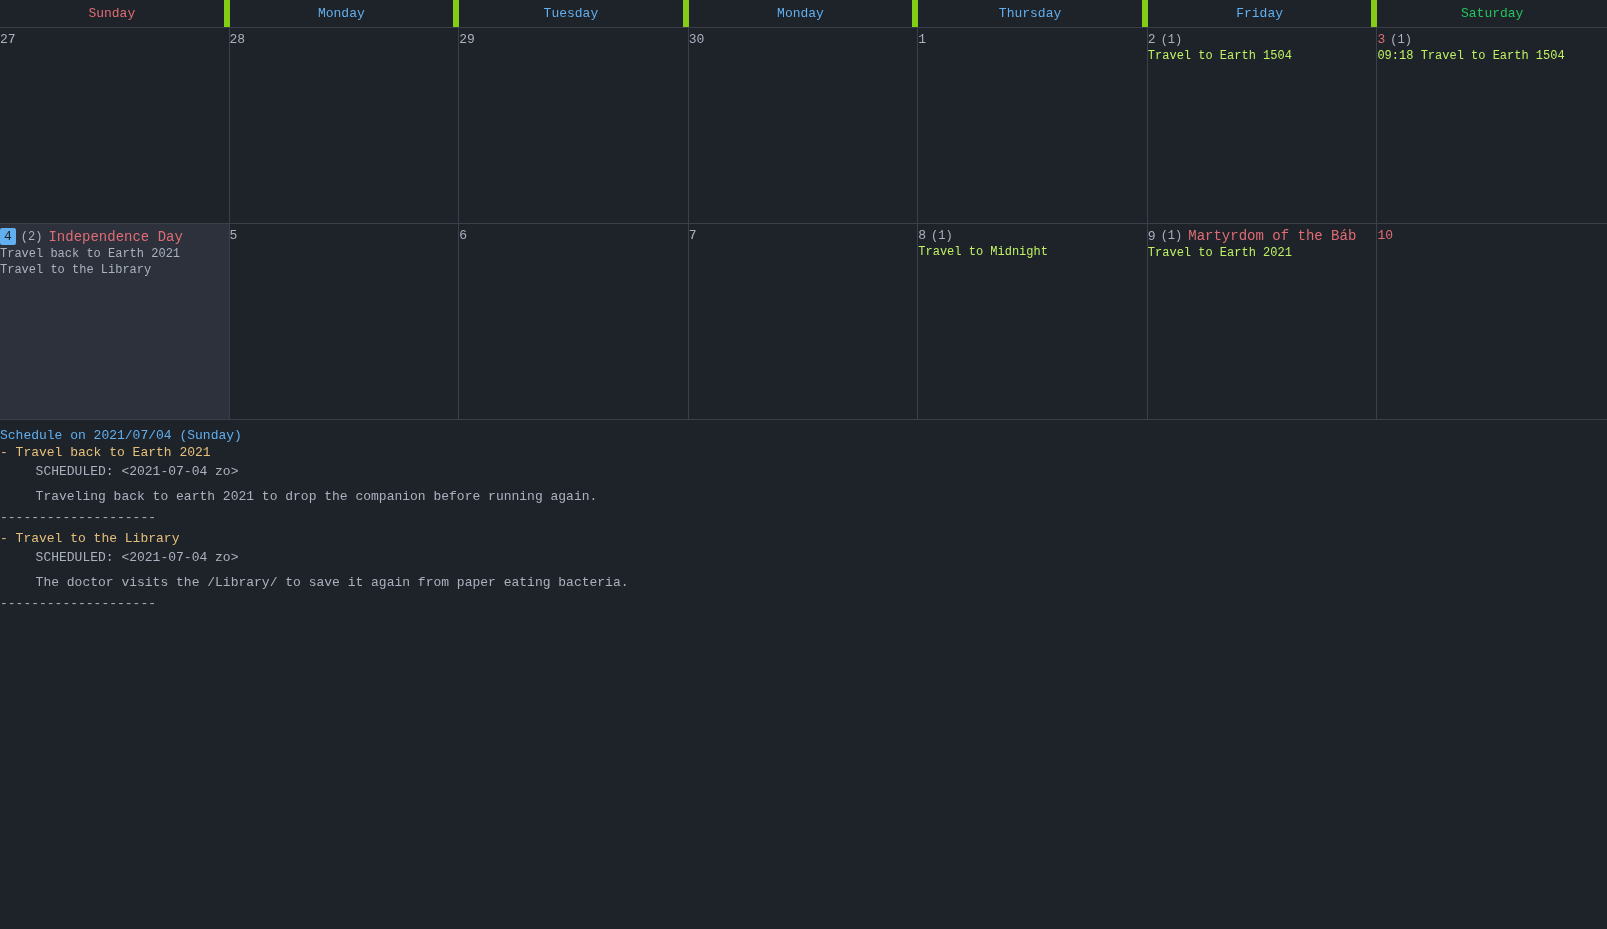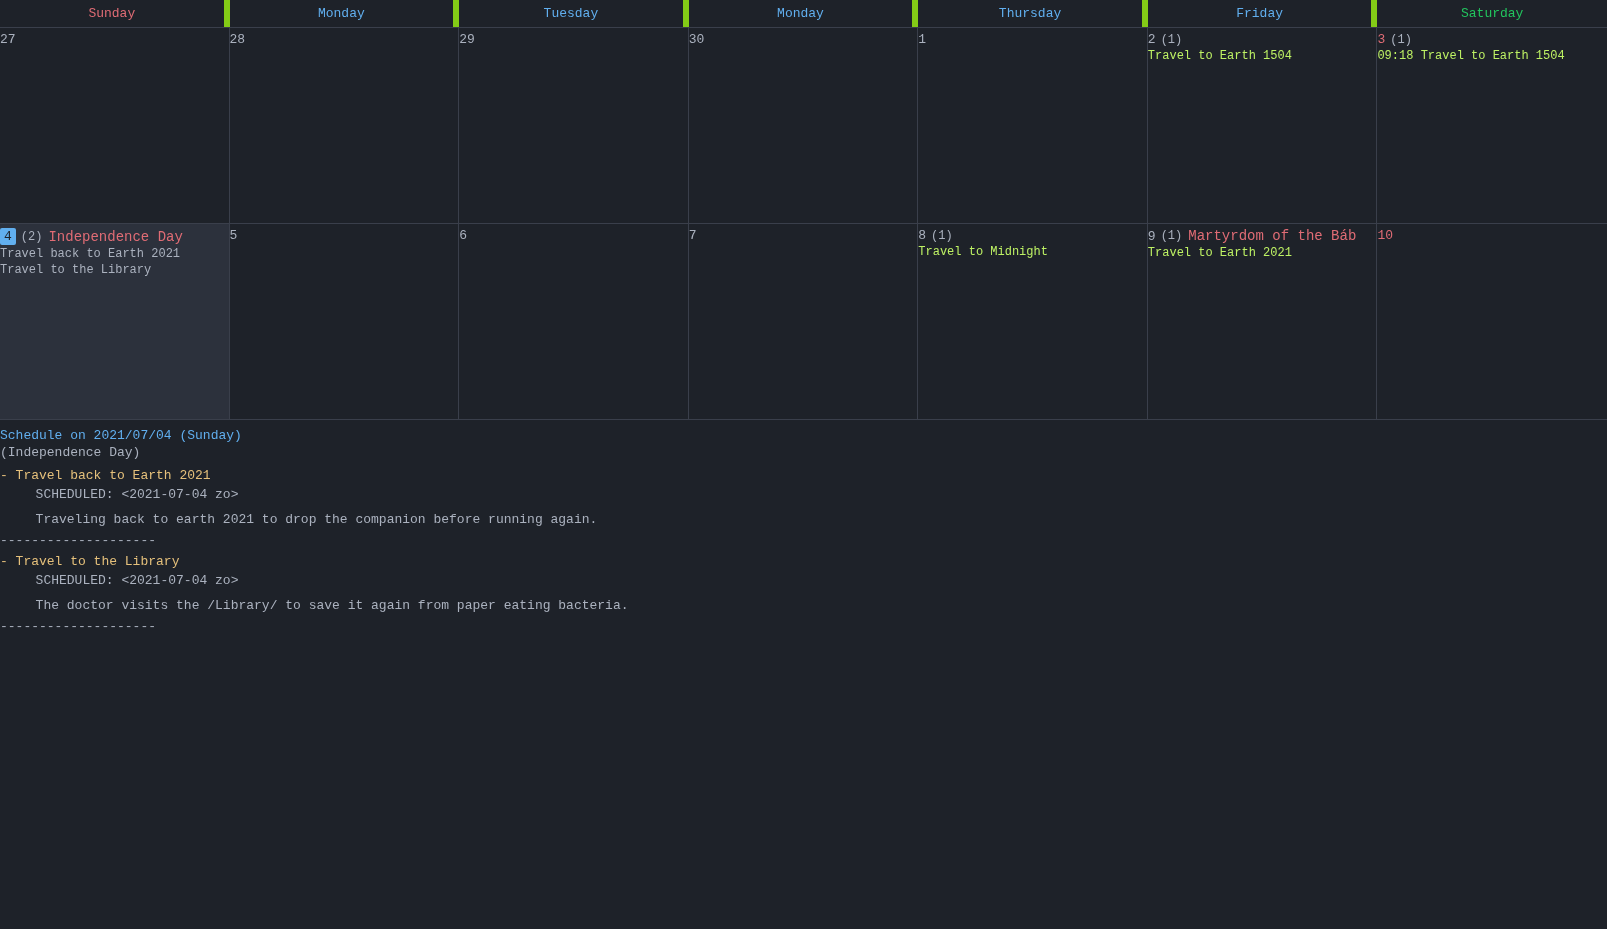--- a/index.html
+++ b/index.html
@@ -241,21 +241,20 @@
         <span class="event-item">Travel to Earth 2021</span>
       </div>
       <div class="calendar-cell">
         <span class="cell-date red">10</span>
       </div>
     </div>
   </div>
 
   <div class="schedule-section">
     <div class="schedule-title">Schedule on 2021/07/04 (Sunday)</div>
-    <div class="schedule-holiday">(Independence Day)</div>
 
     <div style="margin-bottom: 4px;">
       <span class="schedule-item-title">- Travel back to Earth 2021</span>
     </div>
     <div class="schedule-scheduled">&nbsp;&nbsp;SCHEDULED: &lt;2021-07-04 zo&gt;</div>
     <div style="height:6px;"></div>
     <div class="schedule-desc">&nbsp;&nbsp;Traveling back to earth 2021 to drop the companion before running again.</div>
 
     <div class="schedule-divider">--------------------</div>
 

